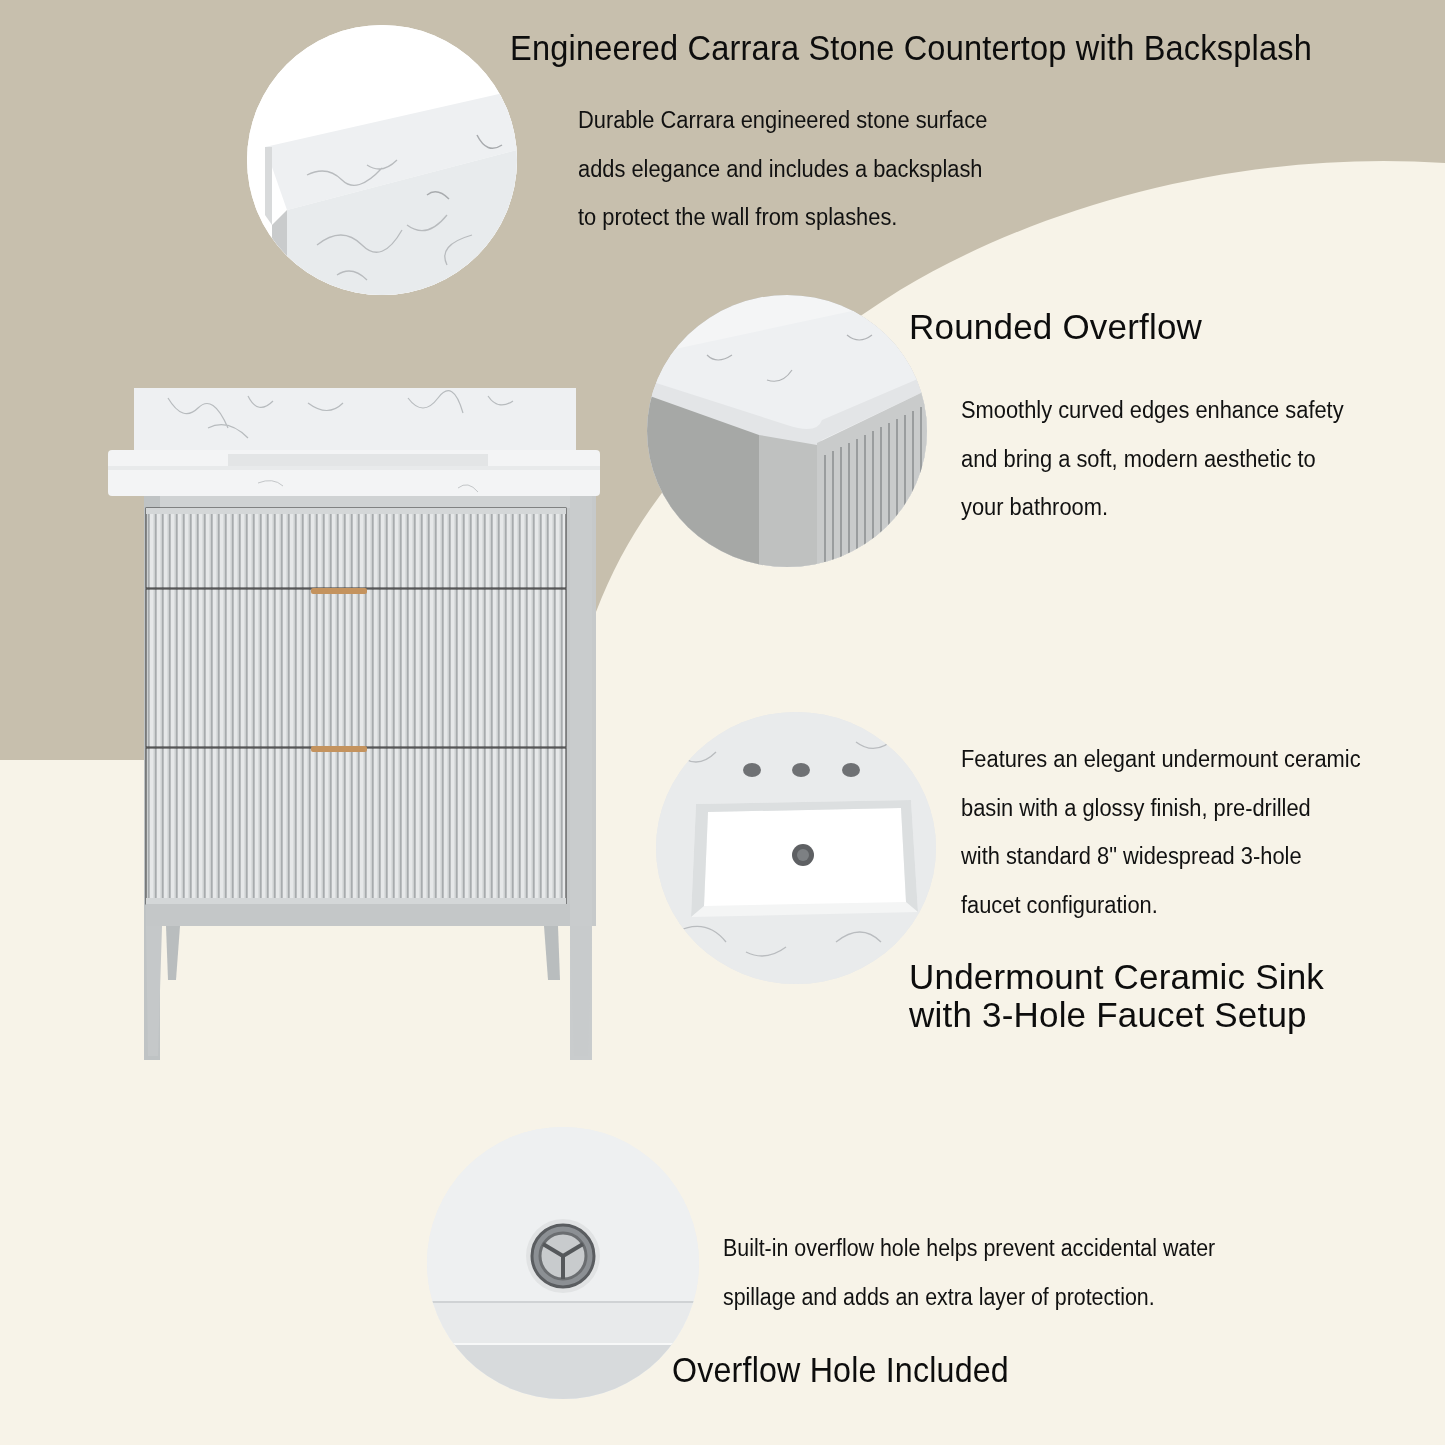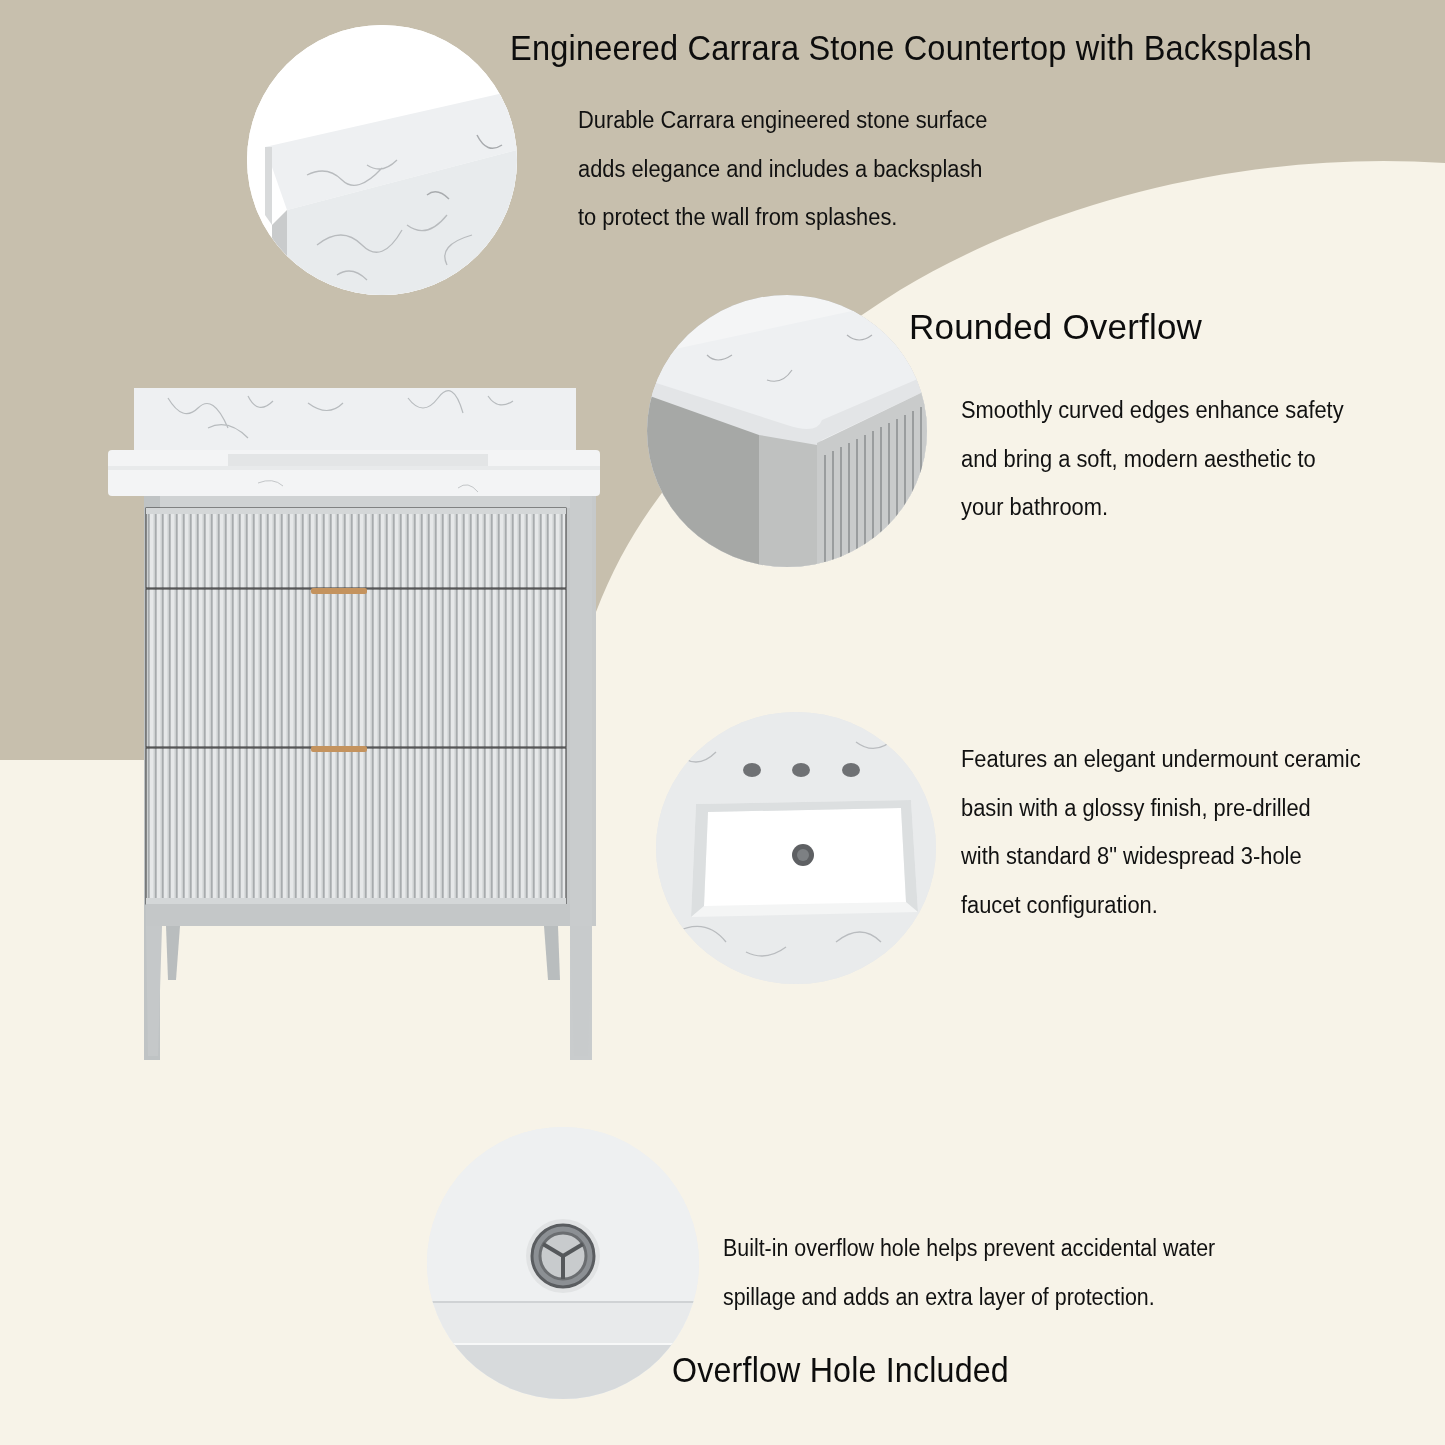--- a/index.html
+++ b/index.html
@@ -155,20 +155,22 @@
     <circle cx="147" cy="143" r="6" fill="#7d8083"></circle>
   </svg>
 </div>
 <div class="desc d-sink">
   <div>Features an elegant undermount ceramic</div>
   <div>basin with a glossy finish, pre-drilled</div>
   <div>with standard 8" widespread 3-hole</div>
   <div>faucet configuration.</div>
 </div>
 <div class="heading h-sink">
+  <div>Undermount Ceramic Sink</div>
+  <div>with 3-Hole Faucet Setup</div>
 </div>
 
 <div class="circle c-overflow">
   <svg width="272" height="272" viewBox="0 0 272 272" xmlns="http://www.w3.org/2000/svg">
     <rect width="272" height="272" fill="#eef0f1"></rect>
     <rect x="0" y="175" width="272" height="42" fill="#e8eaeb"></rect>
     <line x1="0" y1="175" x2="272" y2="175" stroke="#cfd2d4" stroke-width="2"></line>
     <rect x="0" y="217" width="272" height="55" fill="#d7dadc"></rect>
     <line x1="0" y1="217" x2="272" y2="217" stroke="#f7f8f8" stroke-width="2"></line>
     <g>

